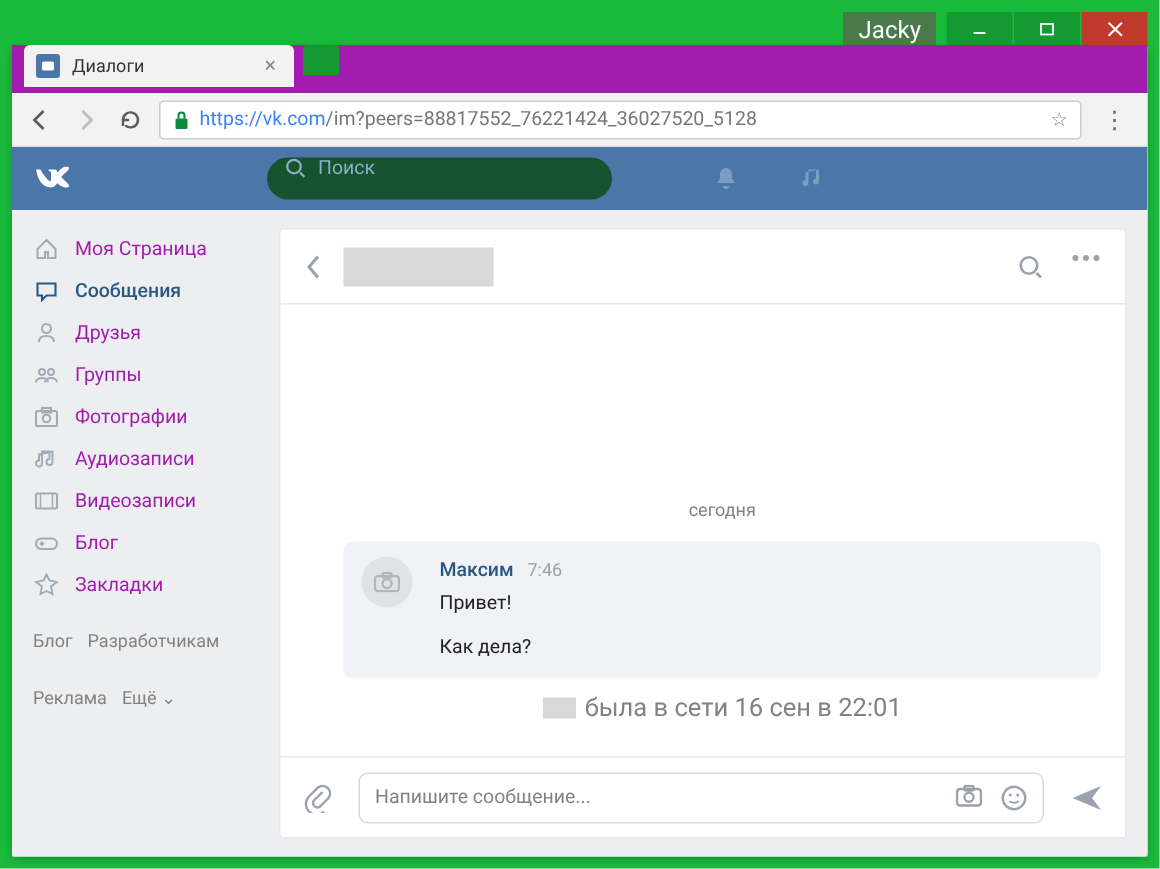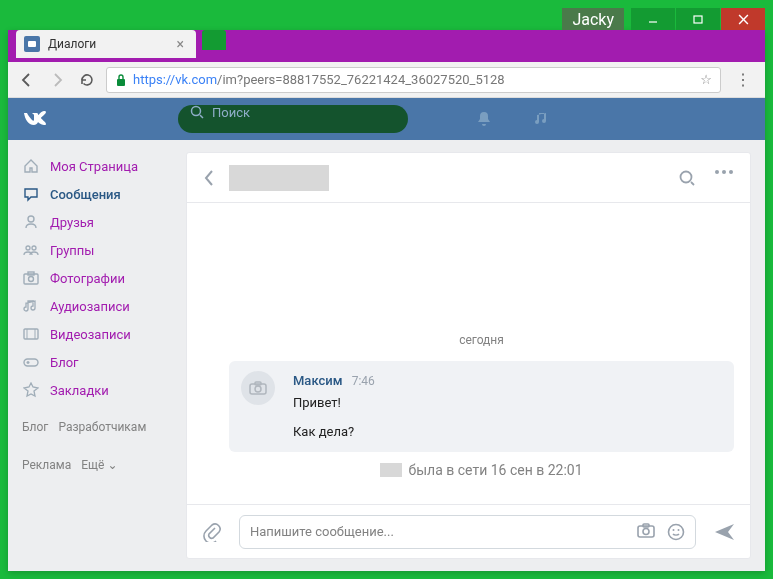--- a/index.html
+++ b/index.html
@@ -58,21 +58,21 @@
 .dlg-body { flex: 1; overflow: auto; padding: 10px 16px; display: flex; flex-direction: column; margin-left: 26px; }
 .date-label { text-align: center; font-size: 12px; color: #828282; margin: 120px 0 14px; }
 
 .msg { display: flex; background: #f0f2f5; border-radius: 6px; padding: 10px 12px; gap: 18px; }
 .avatar-ph { width: 34px; height: 34px; border-radius: 50%; background: #dfe3e8; display: flex; align-items: center; justify-content: center; color: #b0b6bd; }
 .msg-content { font-size: 13px; color: #222; line-height: 1.5; }
 .msg-content .sender { color: #2a5885; font-weight: 500; }
 .msg-content .time { color: #99a2ad; font-size: 12px; margin-left: 6px; }
 .msg-content .line { margin-top: 2px; }
 
-.status-line { display: flex; align-items: center; justify-content: center; gap: 6px; font-size: 14px; color: #828282; margin-top: 10px; }
+.status-line { display: flex; align-items: center; justify-content: center; gap: 6px; font-size: 17px; color: #828282; margin-top: 10px; }
 .status-line .rect { width: 22px; height: 14px; background: #d8d8d8; }
 
 .dlg-input { height: 54px; border-top: 1px solid #e7e8ec; display: flex; align-items: center; padding: 0 14px; gap: 18px; }
 .attach-ico, .send-ico { color: #99a2ad; cursor: pointer; }
 .compose { flex: 1; height: 34px; border: 1px solid #d3d9de; border-radius: 6px; display: flex; align-items: center; padding: 0 10px; font-size: 13px; color: #828282; }
 .compose .cmp-icons { margin-left: auto; display: flex; gap: 12px; color: #99a2ad; }
 svg { display: block; }
 </style>
 </head>
 <body>

